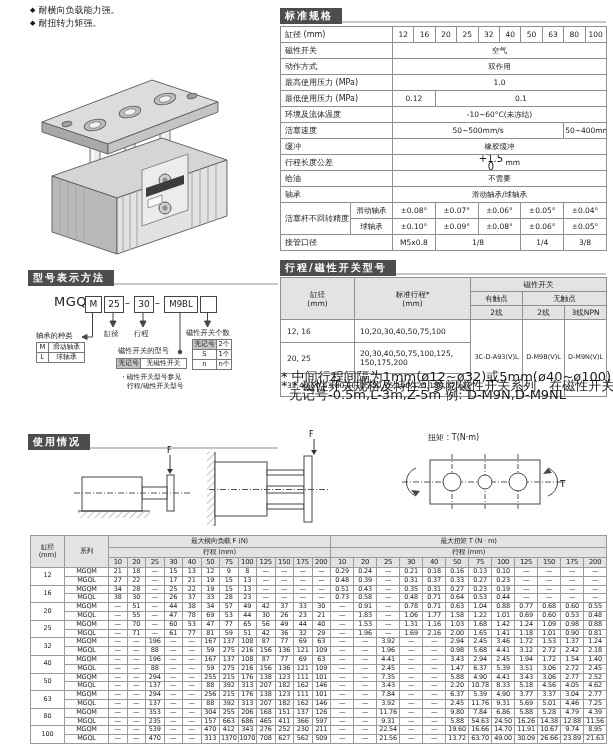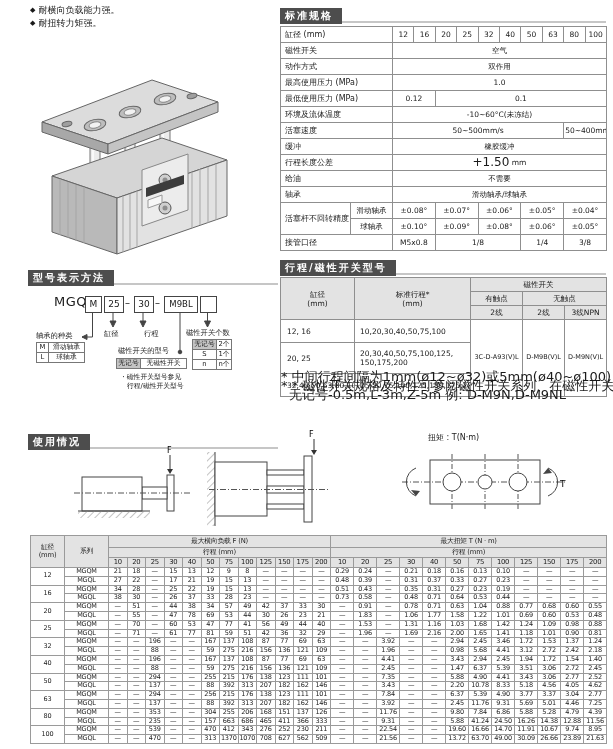--- a/index.html
+++ b/index.html
@@ -14,21 +14,21 @@
   table{border-collapse:collapse;table-layout:fixed}
   td{border:1px solid #8f8f8f;text-align:center;padding:0 1px;overflow:hidden;font-size:7.5px;line-height:1.2;vertical-align:middle}
   td.hd{background:#e3e3e3}
   .pre{white-space:pre-line}
   
   .spec{width:326px;border:1px solid #666}
   .spec td{height:15px}
   .spec td.lbl{text-align:left;padding-left:4px;font-size:8px}
   .spec td.sub{font-size:7.5px}
   .fracCell{height:24px}
-  .frac{display:inline-flex;font-size:12px;line-height:7.5px;vertical-align:middle}
+  .frac{display:inline-flex;flex-direction:column;font-size:10px;line-height:7.5px;vertical-align:middle}
   
   .stk{width:326px;border:1px solid #666}
   .stk td{padding:2px 2px;font-size:7.5px}
   .stk td.strokes{text-align:left;padding-left:5px}
   .stk td.bore{text-align:left;padding-left:6px}
   .stk td.sw{font-size:6.5px}
   .notes{position:absolute;font-size:13px;line-height:9px;white-space:nowrap}
   
   .mbox{position:absolute;border:1px solid #444;height:15px;line-height:15px;text-align:center;font-size:9px}
   .mgq{position:absolute;font-size:13px;letter-spacing:0.5px}
@@ -298,21 +298,21 @@
           <td>M</td>
           <td>滑动轴承</td>
         </tr>
         <tr>
           <td>L</td>
           <td>球轴承</td>
         </tr>
       </tbody>
     </table>
   <span class="lab" style="left:76px;top:39px">缸径</span>
-  <span class="lab" style="left:116px;top:39px">行程</span>
+  <span class="lab" style="left:106px;top:39px">行程</span>
   <span class="lab" style="left:90px;top:56px">磁性开关的型号</span>
   <table class="mtab abs" style="left:88px;top:68px">
       <colgroup>
         <col style="width: 24px;">
         <col style="width: 46px;">
       </colgroup>
       <tbody>
         <tr>
           <td class="shade">无记号</td>
           <td>无磁性开关</td>
@@ -633,21 +633,21 @@
       <tr class="grp">
         <td rowspan="2">25</td>
         <td>MGQM</td>
         <td>—</td>
         <td>70</td>
         <td>—</td>
         <td>60</td>
         <td>53</td>
         <td>47</td>
         <td>77</td>
-        <td>41</td>
+        <td>65</td>
         <td>56</td>
         <td>49</td>
         <td>44</td>
         <td>40</td>
         <td>—</td>
         <td>1.53</td>
         <td>—</td>
         <td>1.31</td>
         <td>1.16</td>
         <td>1.03</td>
@@ -939,28 +939,28 @@
         <td>—</td>
         <td>235</td>
         <td>—</td>
         <td>—</td>
         <td>157</td>
         <td>663</td>
         <td>686</td>
         <td>465</td>
         <td>411</td>
         <td>366</td>
-        <td>333</td>
+        <td>597</td>
         <td>—</td>
         <td>—</td>
         <td>9.31</td>
         <td>—</td>
         <td>—</td>
         <td>5.88</td>
-        <td>41.24</td>
+        <td>54.63</td>
         <td>24.50</td>
         <td>16.26</td>
         <td>14.38</td>
         <td>12.88</td>
         <td>11.56</td>
       </tr>
       <tr class="grp">
         <td rowspan="2">100</td>
         <td>MGQM</td>
         <td>—</td>

